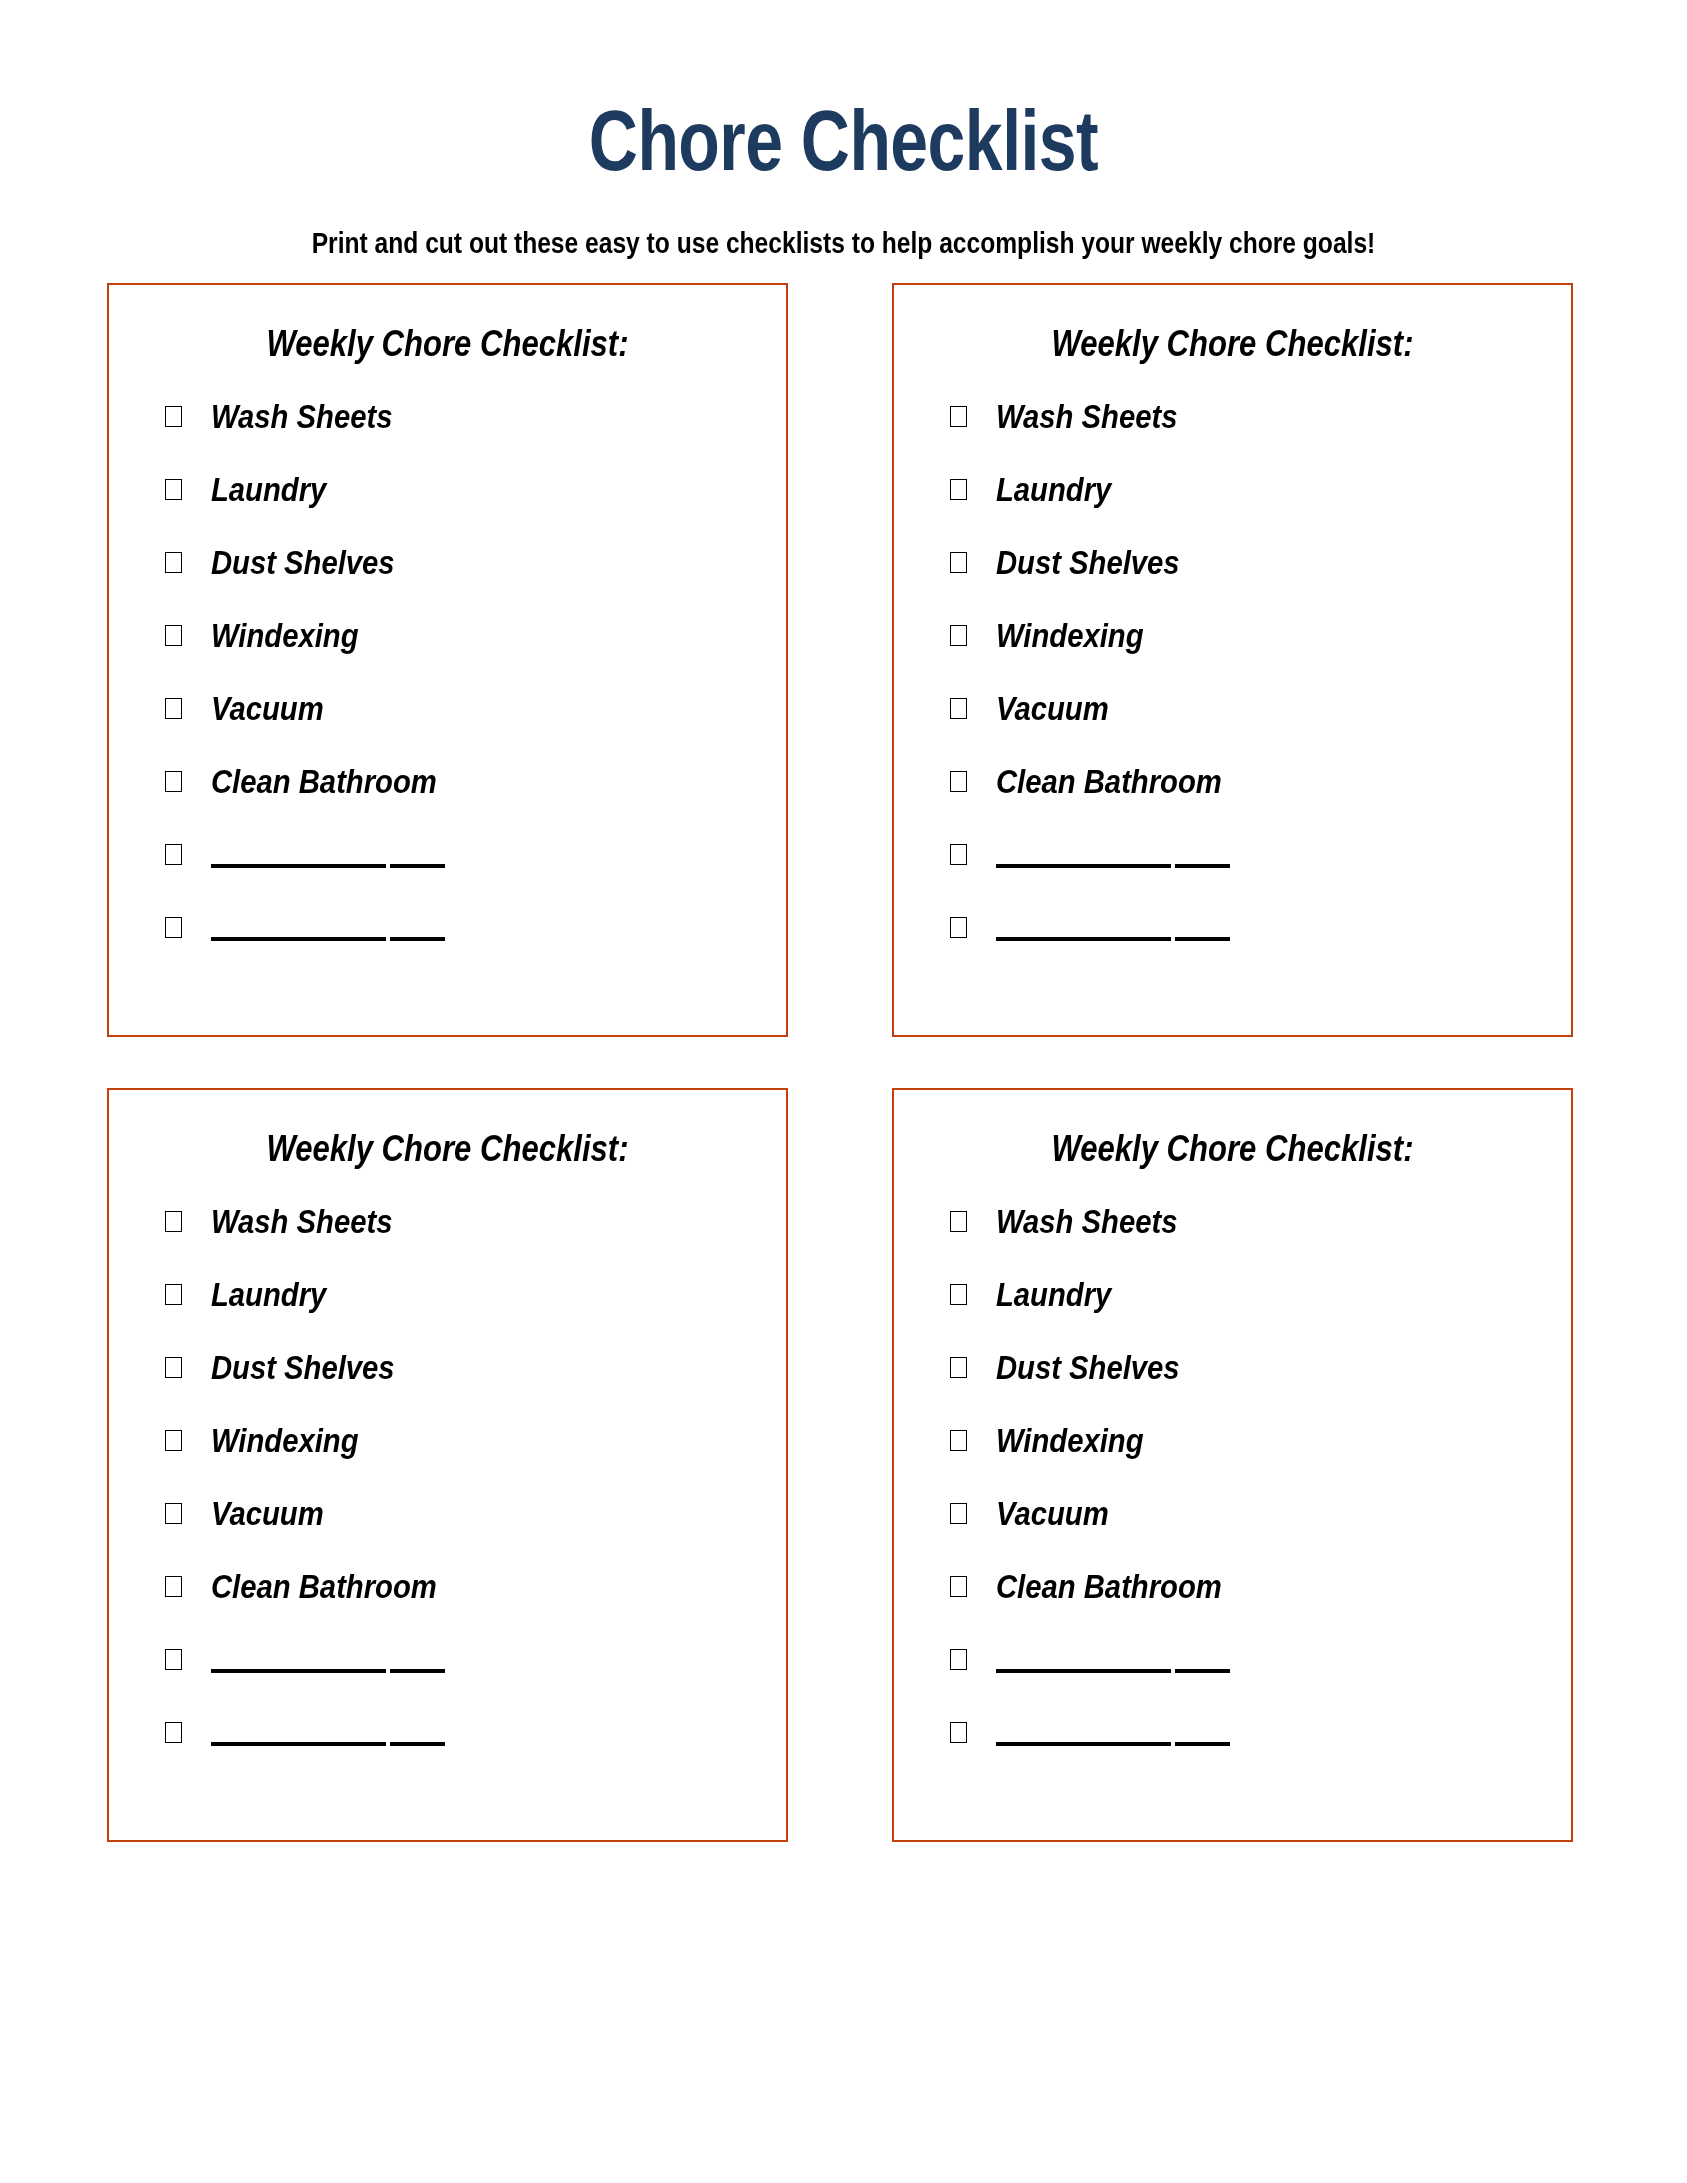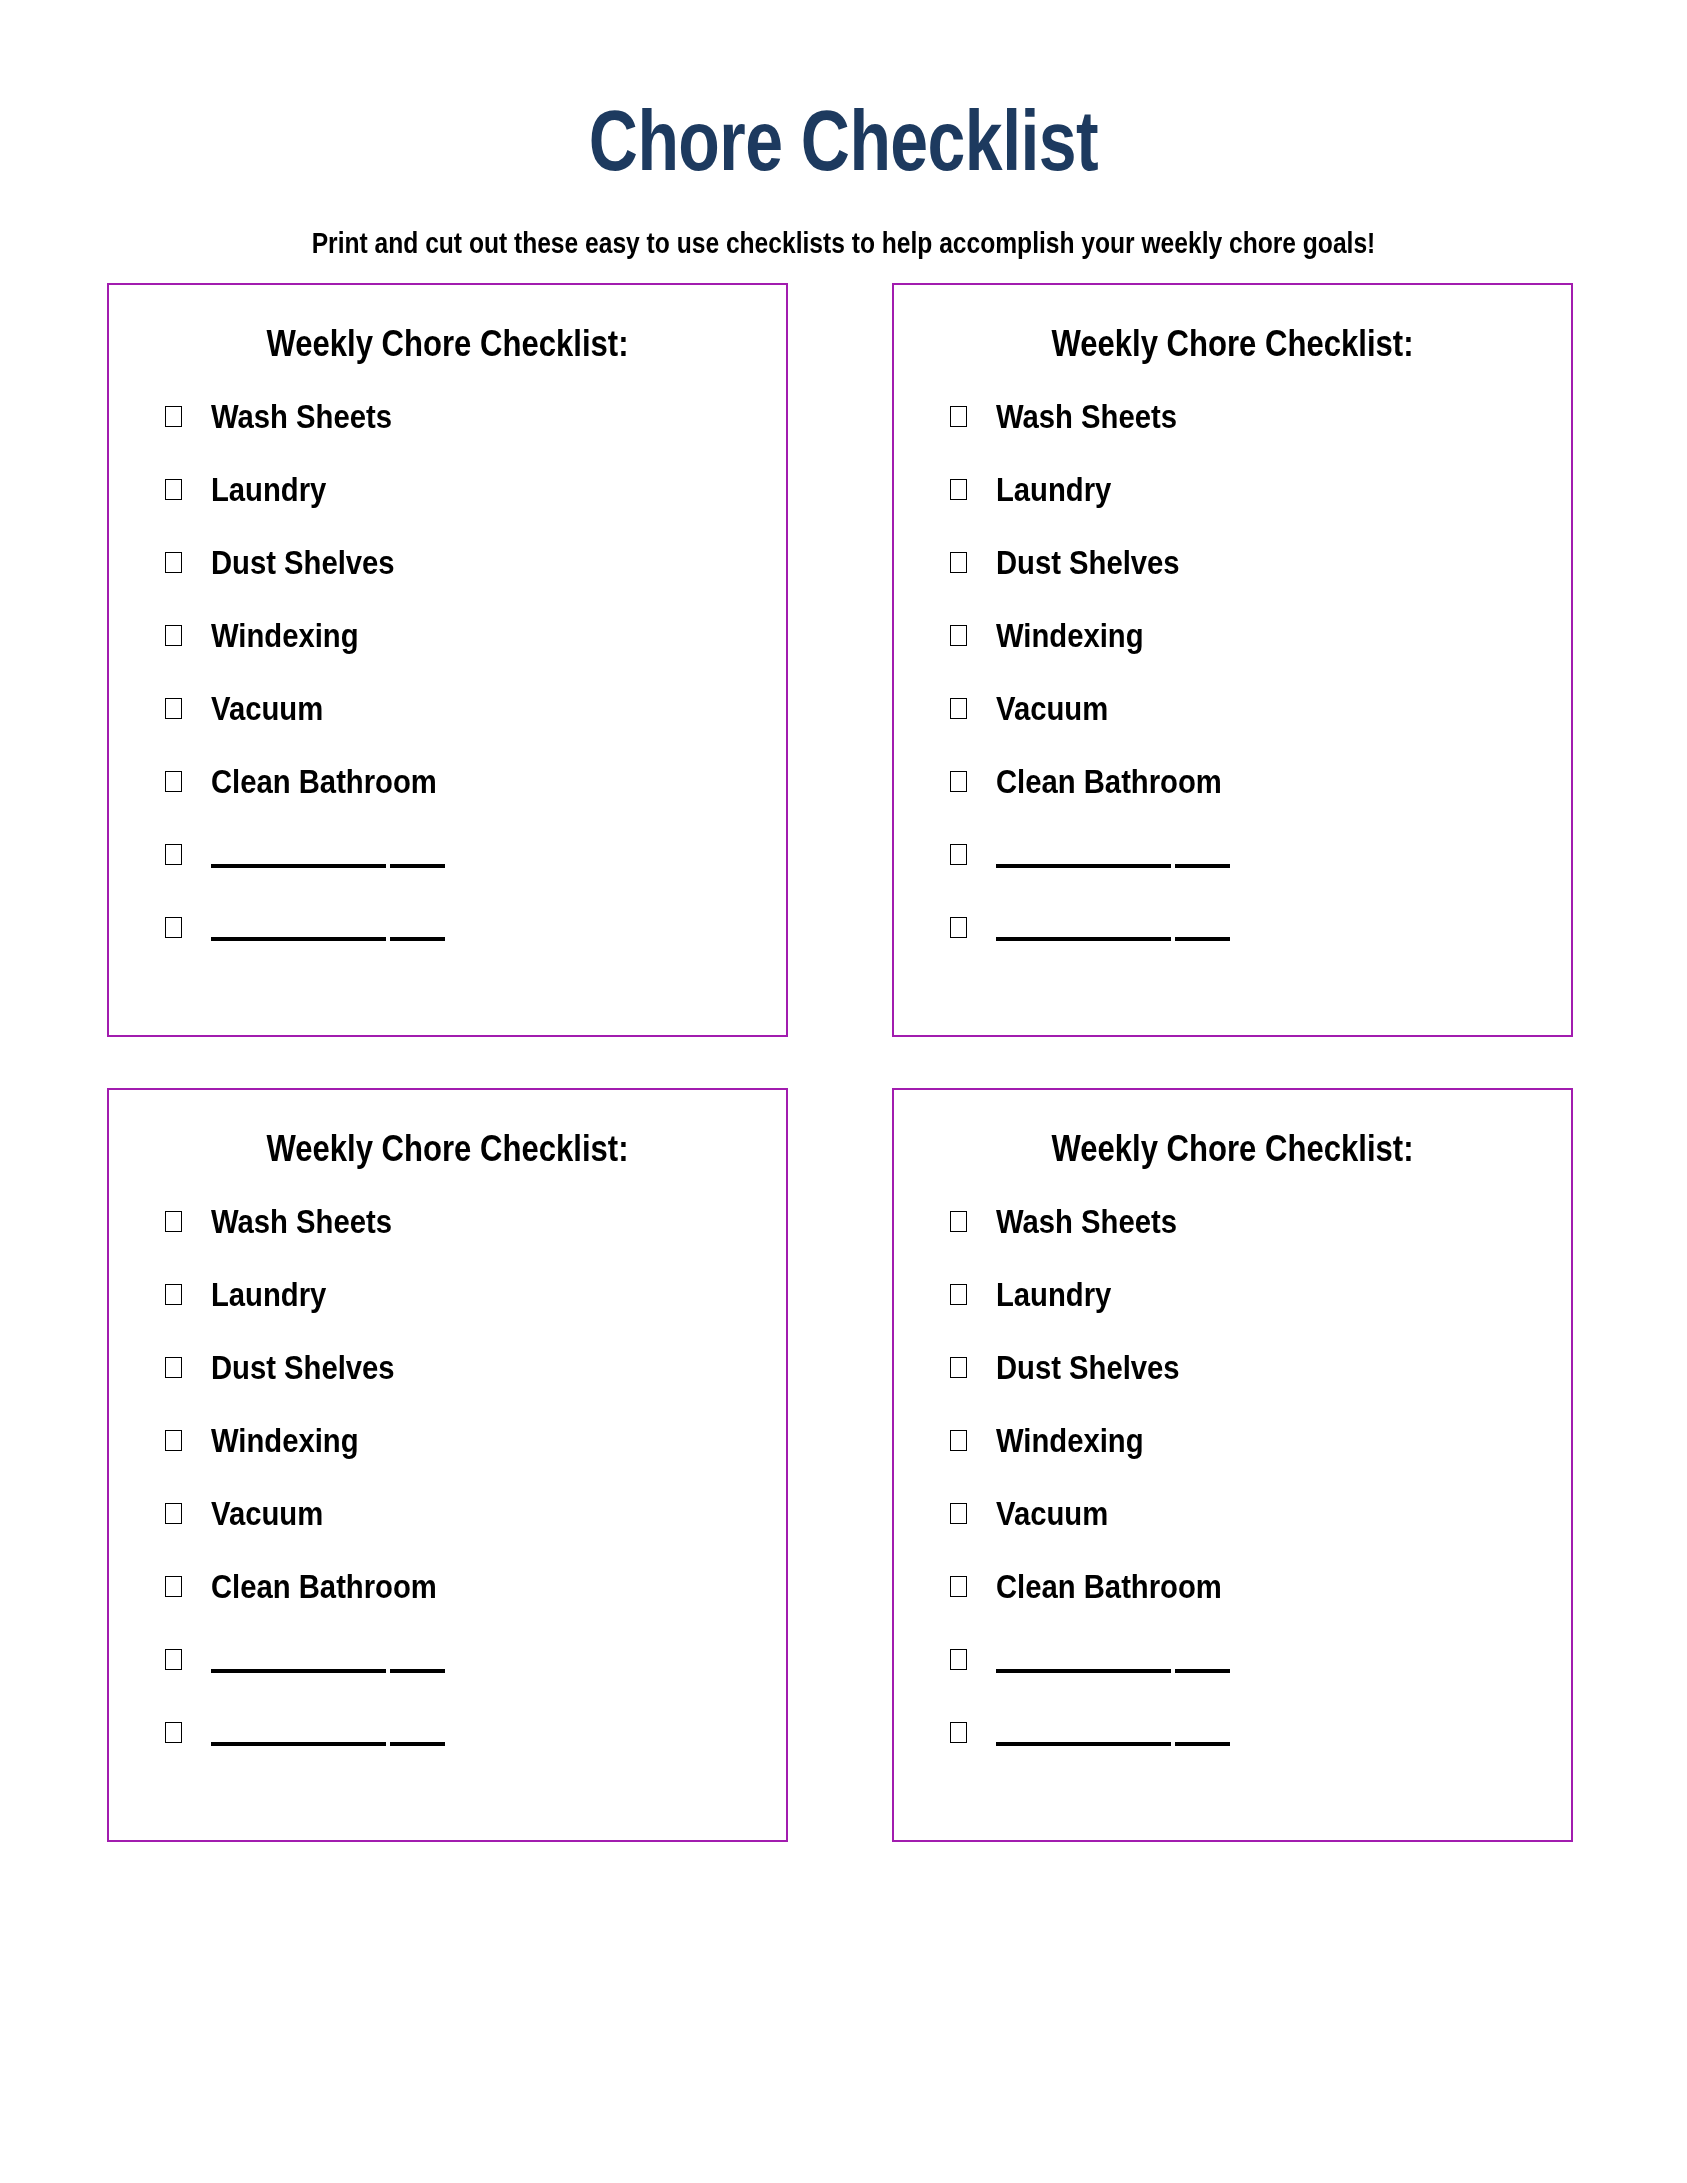--- a/index.html
+++ b/index.html
@@ -47,22 +47,23 @@
     transform: scaleX(0.82);
     transform-origin: 50% 50%;
     color: #000000;
     white-space: nowrap;
   }
 
   
   .card {
     position: absolute;
     box-sizing: border-box;
-    border: 2px solid #a21caf;
+    border: 2px solid #c2410c;
     background: #ffffff;
+    font-style: italic;
   }
   .card-1 { left: 107px;  top: 283px;  width: 681px; height: 754px; }
   .card-2 { left: 892px; top: 283px;  width: 681px; height: 754px; }
   .card-3 { left: 107px;  top: 1088px; width: 681px; height: 754px; }
   .card-4 { left: 892px; top: 1088px; width: 681px; height: 754px; }
 
   .card-title {
     position: absolute;
     left: 0;
     top: 40px;

